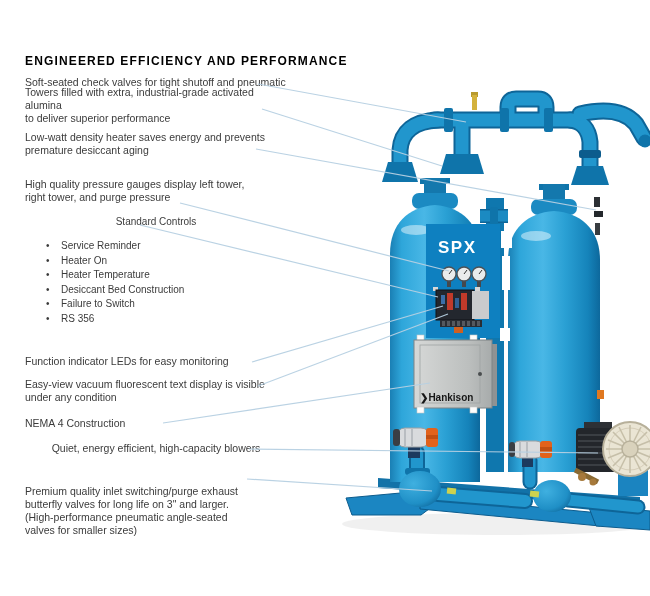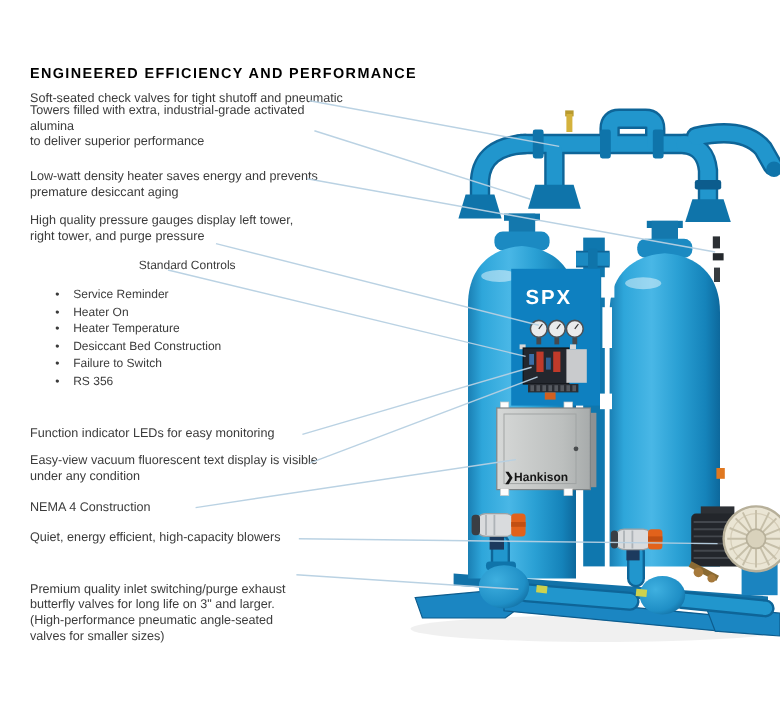--- a/index.html
+++ b/index.html
@@ -13,27 +13,27 @@
     font-size:12px;font-weight:bold;letter-spacing:1.15px;color:#000;
     font-family:"Liberation Sans",sans-serif;
   }
   .feature{
     position:absolute;left:25px;width:262px;
     font-size:10.5px;line-height:12.9px;color:#3b3b3b;
     white-space:pre-line;
   }
   .f-check{top:76px;}
   .f-towers{top:86px;}
-  .f-heater{top:141px;}
+  .f-heater{top:131px;}
   .f-gauges{top:178px;}
   .f-controls-label{top:216px;font-size:10px;text-align:center;}
   .f-leds{top:355px;}
   .f-display{top:378px;}
   .f-nema{top:417px;}
-  .f-blowers{top:442px;}
+  .f-blowers{top:442px;text-align:center;}
   .f-valves{top:485px;}
   ul.controls{
     position:absolute;left:46px;top:239px;margin:0;padding:0;list-style:none;width:220px;
   }
   ul.controls li{
     font-size:10px;line-height:14.6px;color:#3b3b3b;padding-left:15px;position:relative;
   }
   ul.controls li::before{
     content:"•";position:absolute;left:0;top:0;color:#3b3b3b;font-size:10px;
   }

